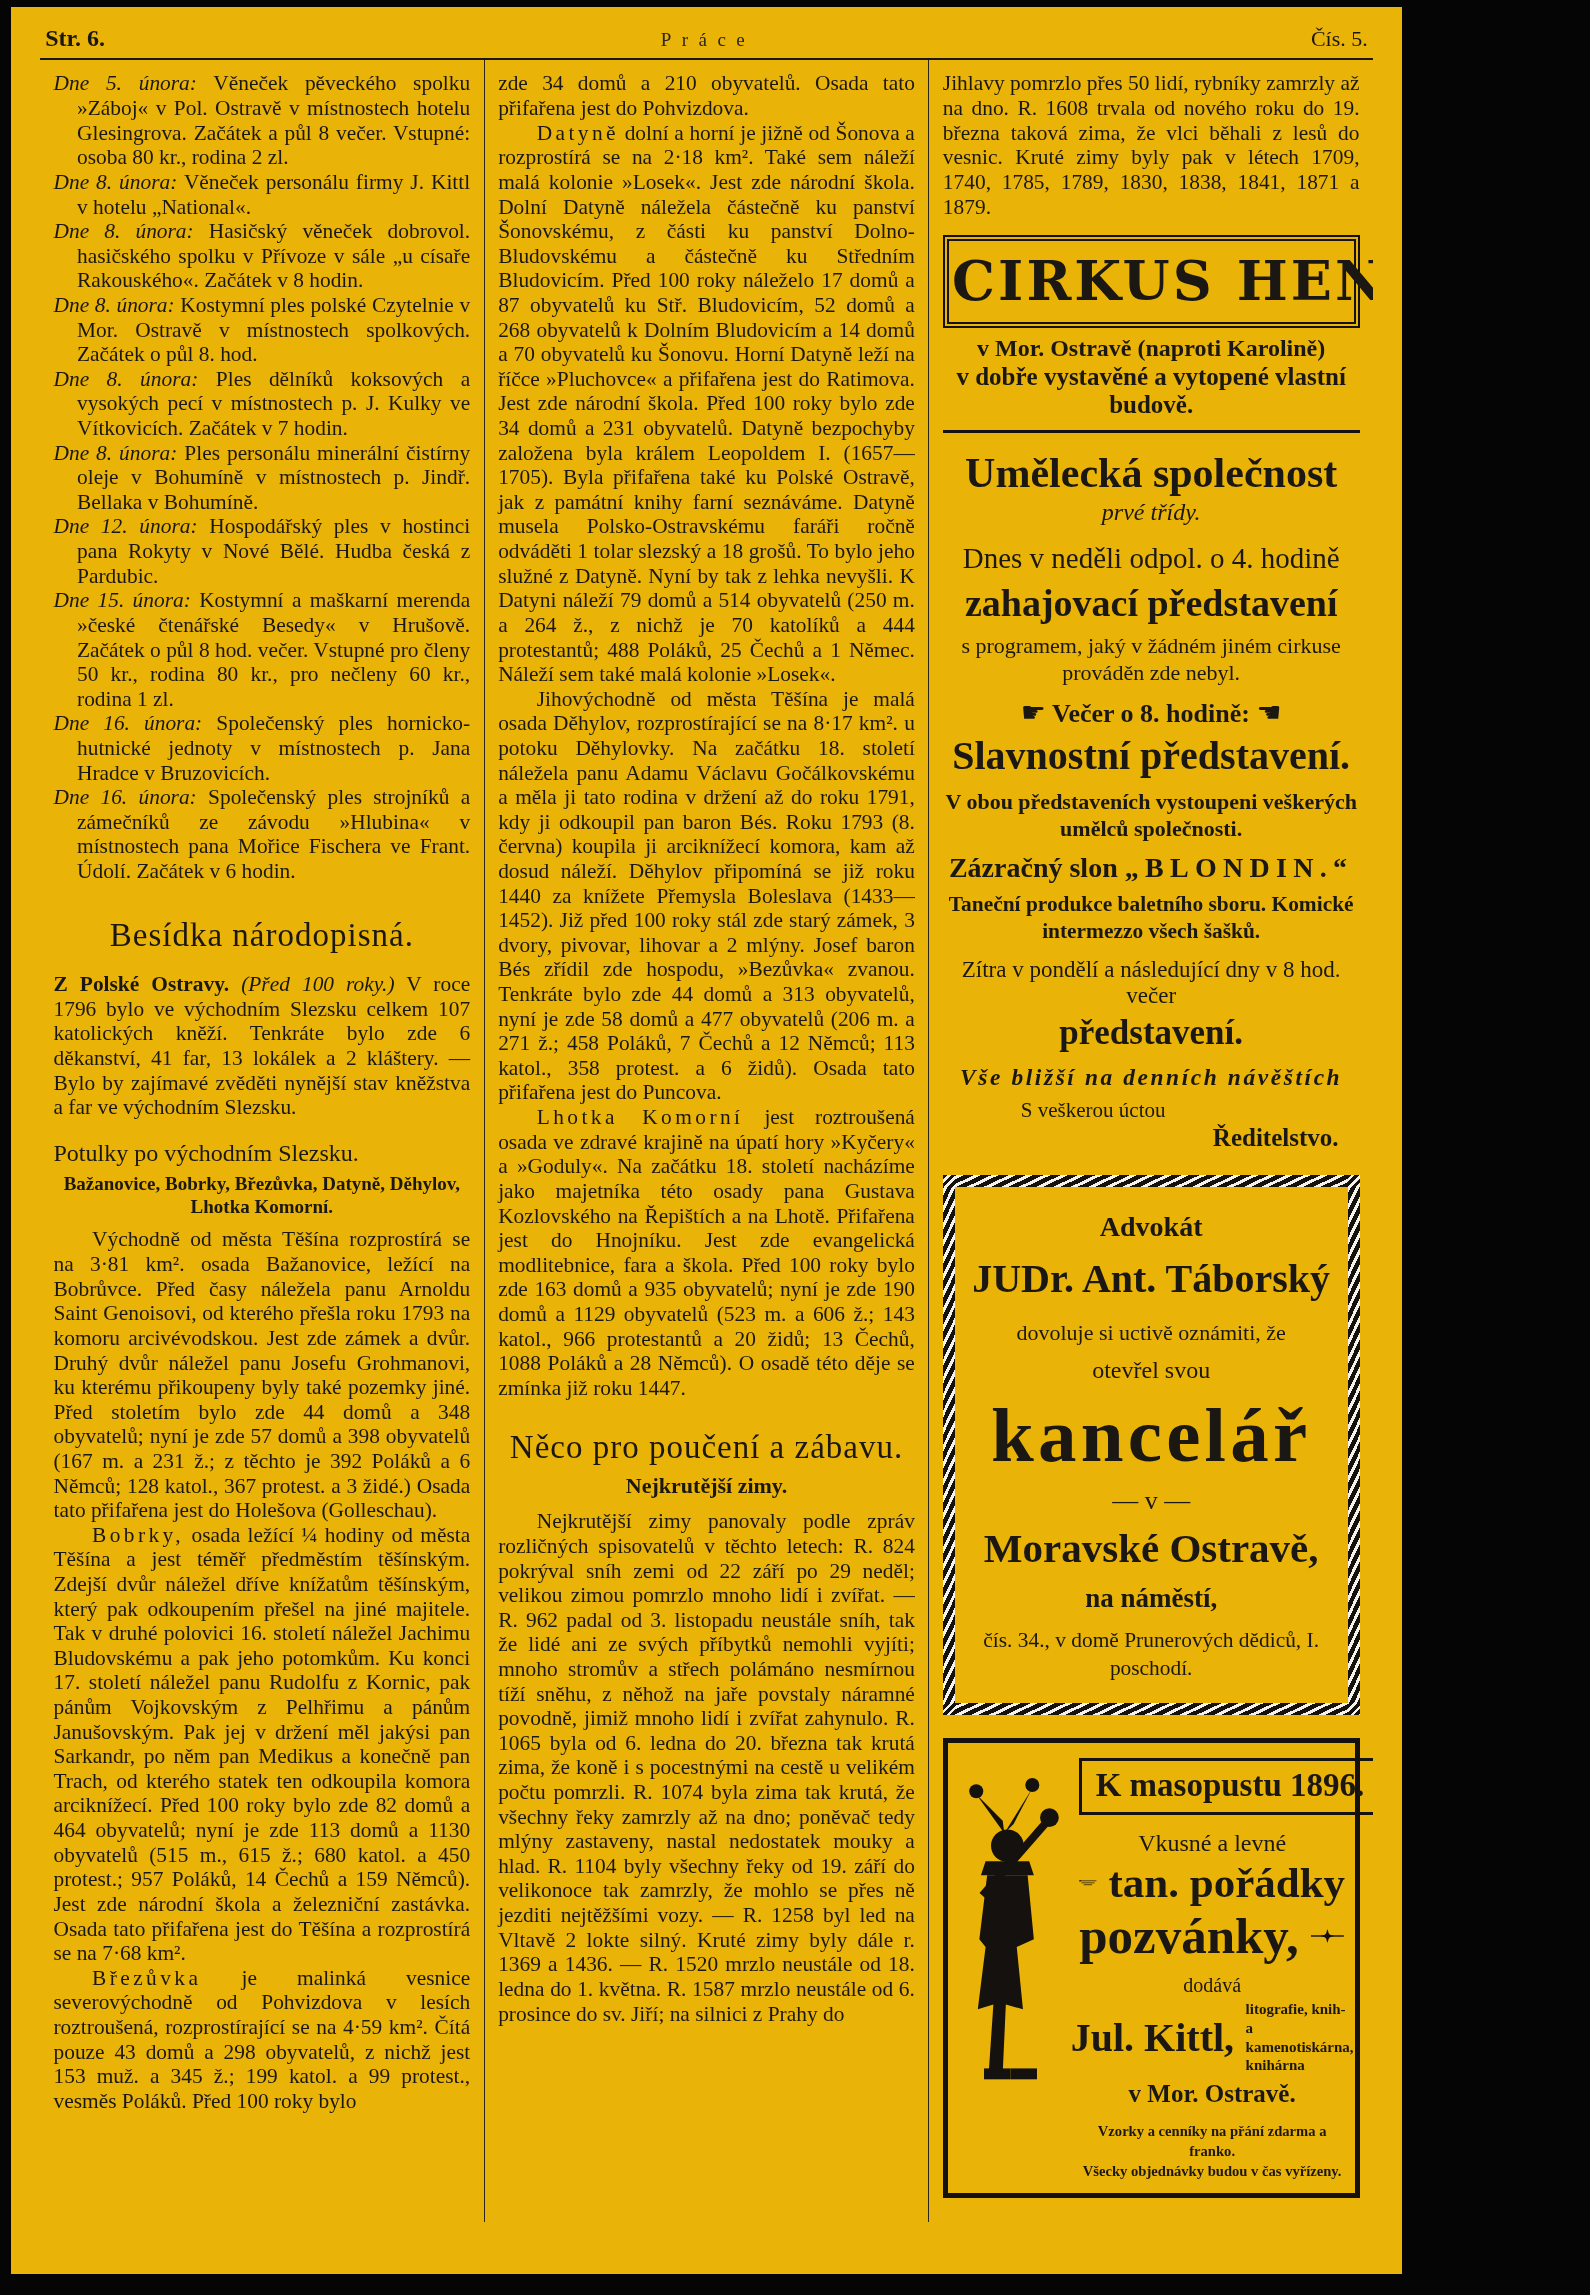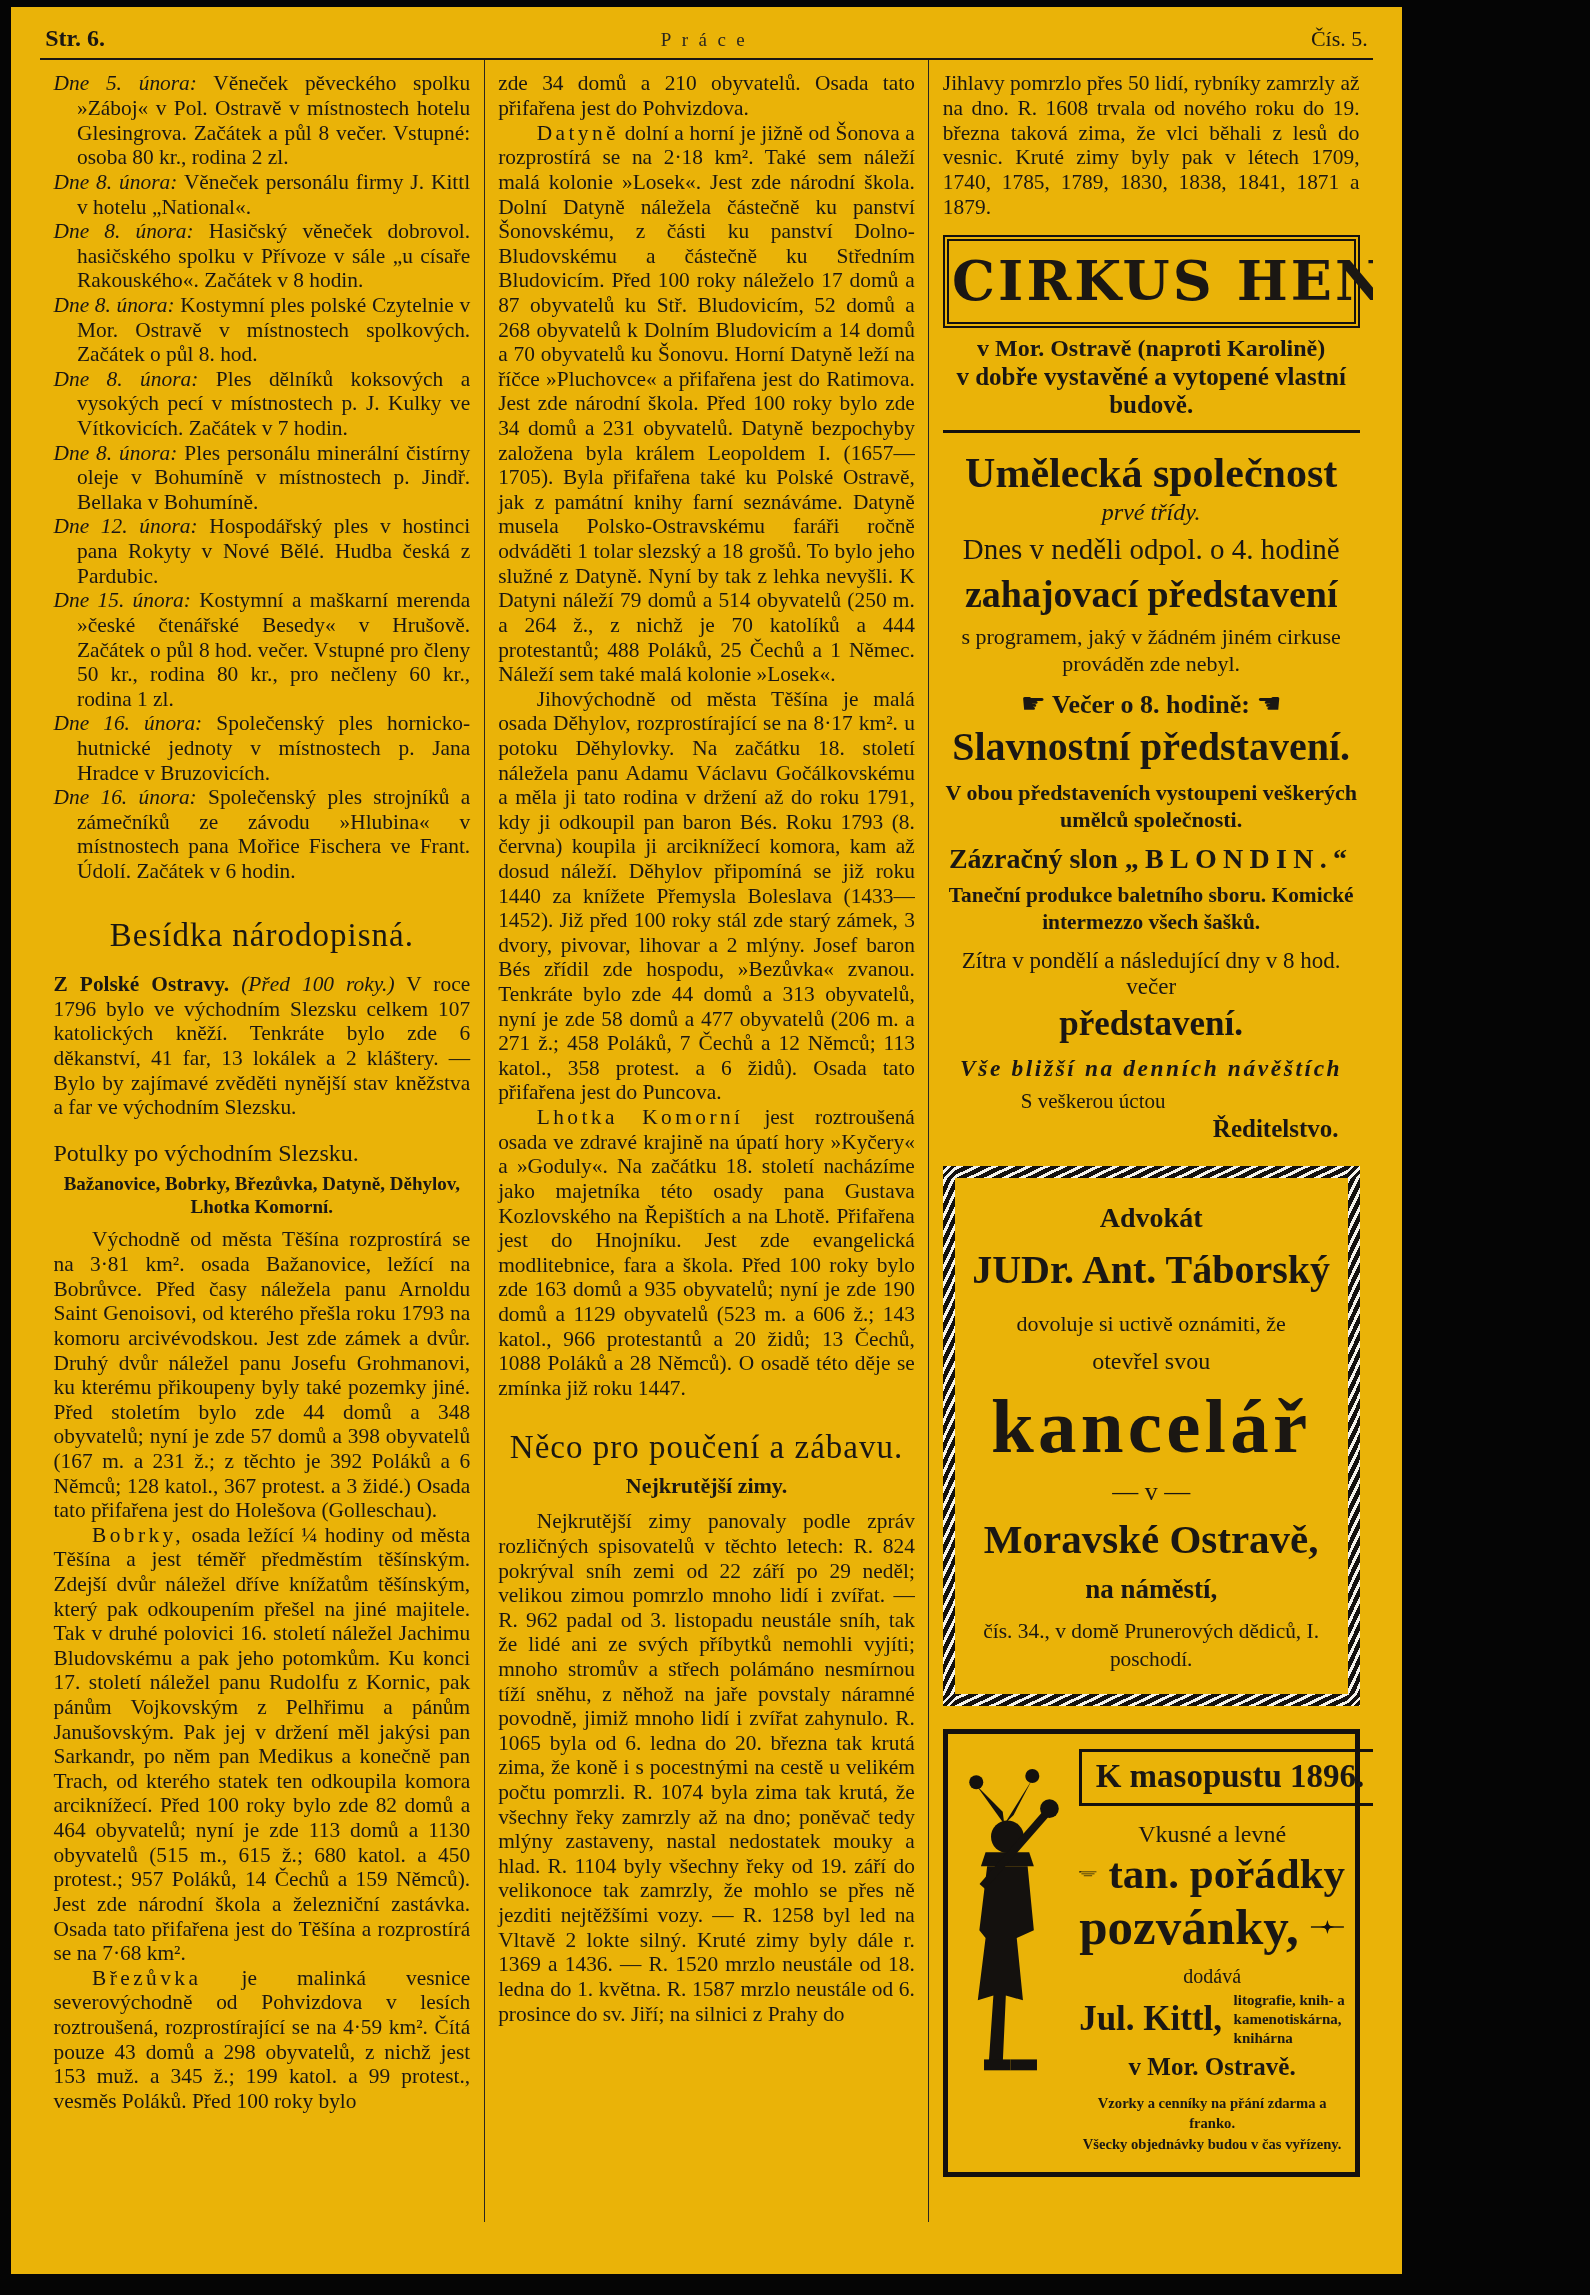--- a/index.html
+++ b/index.html
@@ -40,21 +40,21 @@
   
   .ad-cirkus { margin-top:15.6px; text-align:center; }
   .cirkus-title-box { border:6.3px double #14110e; padding:9.4px 3.1px; }
   .cirkus-title { font-family:"DejaVu Serif",serif; font-weight:bold;
     font-size:54px; letter-spacing:3.1px; white-space:nowrap; }
   .cirkus-sub1 { font-weight:bold; font-size:24px; margin-top:7.3px; }
   .cirkus-sub2 { font-weight:bold; font-size:25px; padding-bottom:10.4px;
     border-bottom:3.6px solid #14110e; }
   .umelecka-title { font-size:42px; font-weight:bold; margin-top:15.6px; }
   .prve { font-style:italic; font-size:24px; margin-top:2.1px; }
-  .dnes { font-size:29px; margin-top:6px; }
+  .dnes { font-size:29px; margin-top:15px; }
   .zahajovaci { font-size:38px; font-weight:bold; margin-top:6.3px; }
   .program { font-size:22px; margin-top:6.3px; line-height:1.25; }
   .vecer { font-size:26px; font-weight:bold; margin-top:10.4px; }
   .hand { font-family:"DejaVu Sans",sans-serif; font-size:28px; }
   .slavnostni { font-size:40px; font-weight:bold; margin-top:4.2px; }
   .vobou { font-size:22px; font-weight:bold; margin-top:8.3px; line-height:1.25; }
   .slon { font-size:28px; font-weight:bold; margin-top:9.4px; }
   .slon-name { letter-spacing:6.3px; }
   .tanecni { font-size:21.4px; font-weight:bold; margin-top:6.3px; line-height:1.3; }
   .zitra { font-size:23px; margin-top:10.4px; }
@@ -81,21 +81,21 @@
   .masopust-body { margin-left:123px; text-align:center; }
   .masopust-title { display:inline-block; border:3.1px solid #14110e;
     padding:6.3px 13.5px; font-size:33px; font-weight:bold; white-space:nowrap; }
   .vkusne { font-size:24px; margin-top:15.6px; }
   .orn-row { display:flex; align-items:center; justify-content:center; gap:11.5px; }
   .pozvanky { font-size:51px; font-weight:bold; white-space:nowrap; }
   .tanporadky { font-size:43px; font-weight:bold; white-space:nowrap; }
   .orn { width:78px; height:36px; }
   .dodava { font-size:20px; margin-top:8.3px; }
   .kittl-row { display:flex; align-items:center; justify-content:center; gap:11.5px; margin-top:3.1px; }
-  .kittl-name { font-size:35px; font-weight:bold; white-space:nowrap; }
+  .kittl-name { font-size:40px; font-weight:bold; white-space:nowrap; }
   .kittl-small { font-size:15px; font-weight:bold; text-align:left; line-height:1.25; max-width:172px; }
   .kittl-city { font-size:25px; font-weight:bold; margin-top:5.2px; }
   .vzorky { font-size:14.6px; font-weight:bold; margin-top:11.5px; line-height:1.4; }
   
   .footer { border-top:2.1px solid #1b1713; margin-top:3.1px; padding-top:8.3px;
     text-align:center; font-size:19px; }
   .footer .b { font-weight:bold; }
 </style>
 </head>
 <body>

